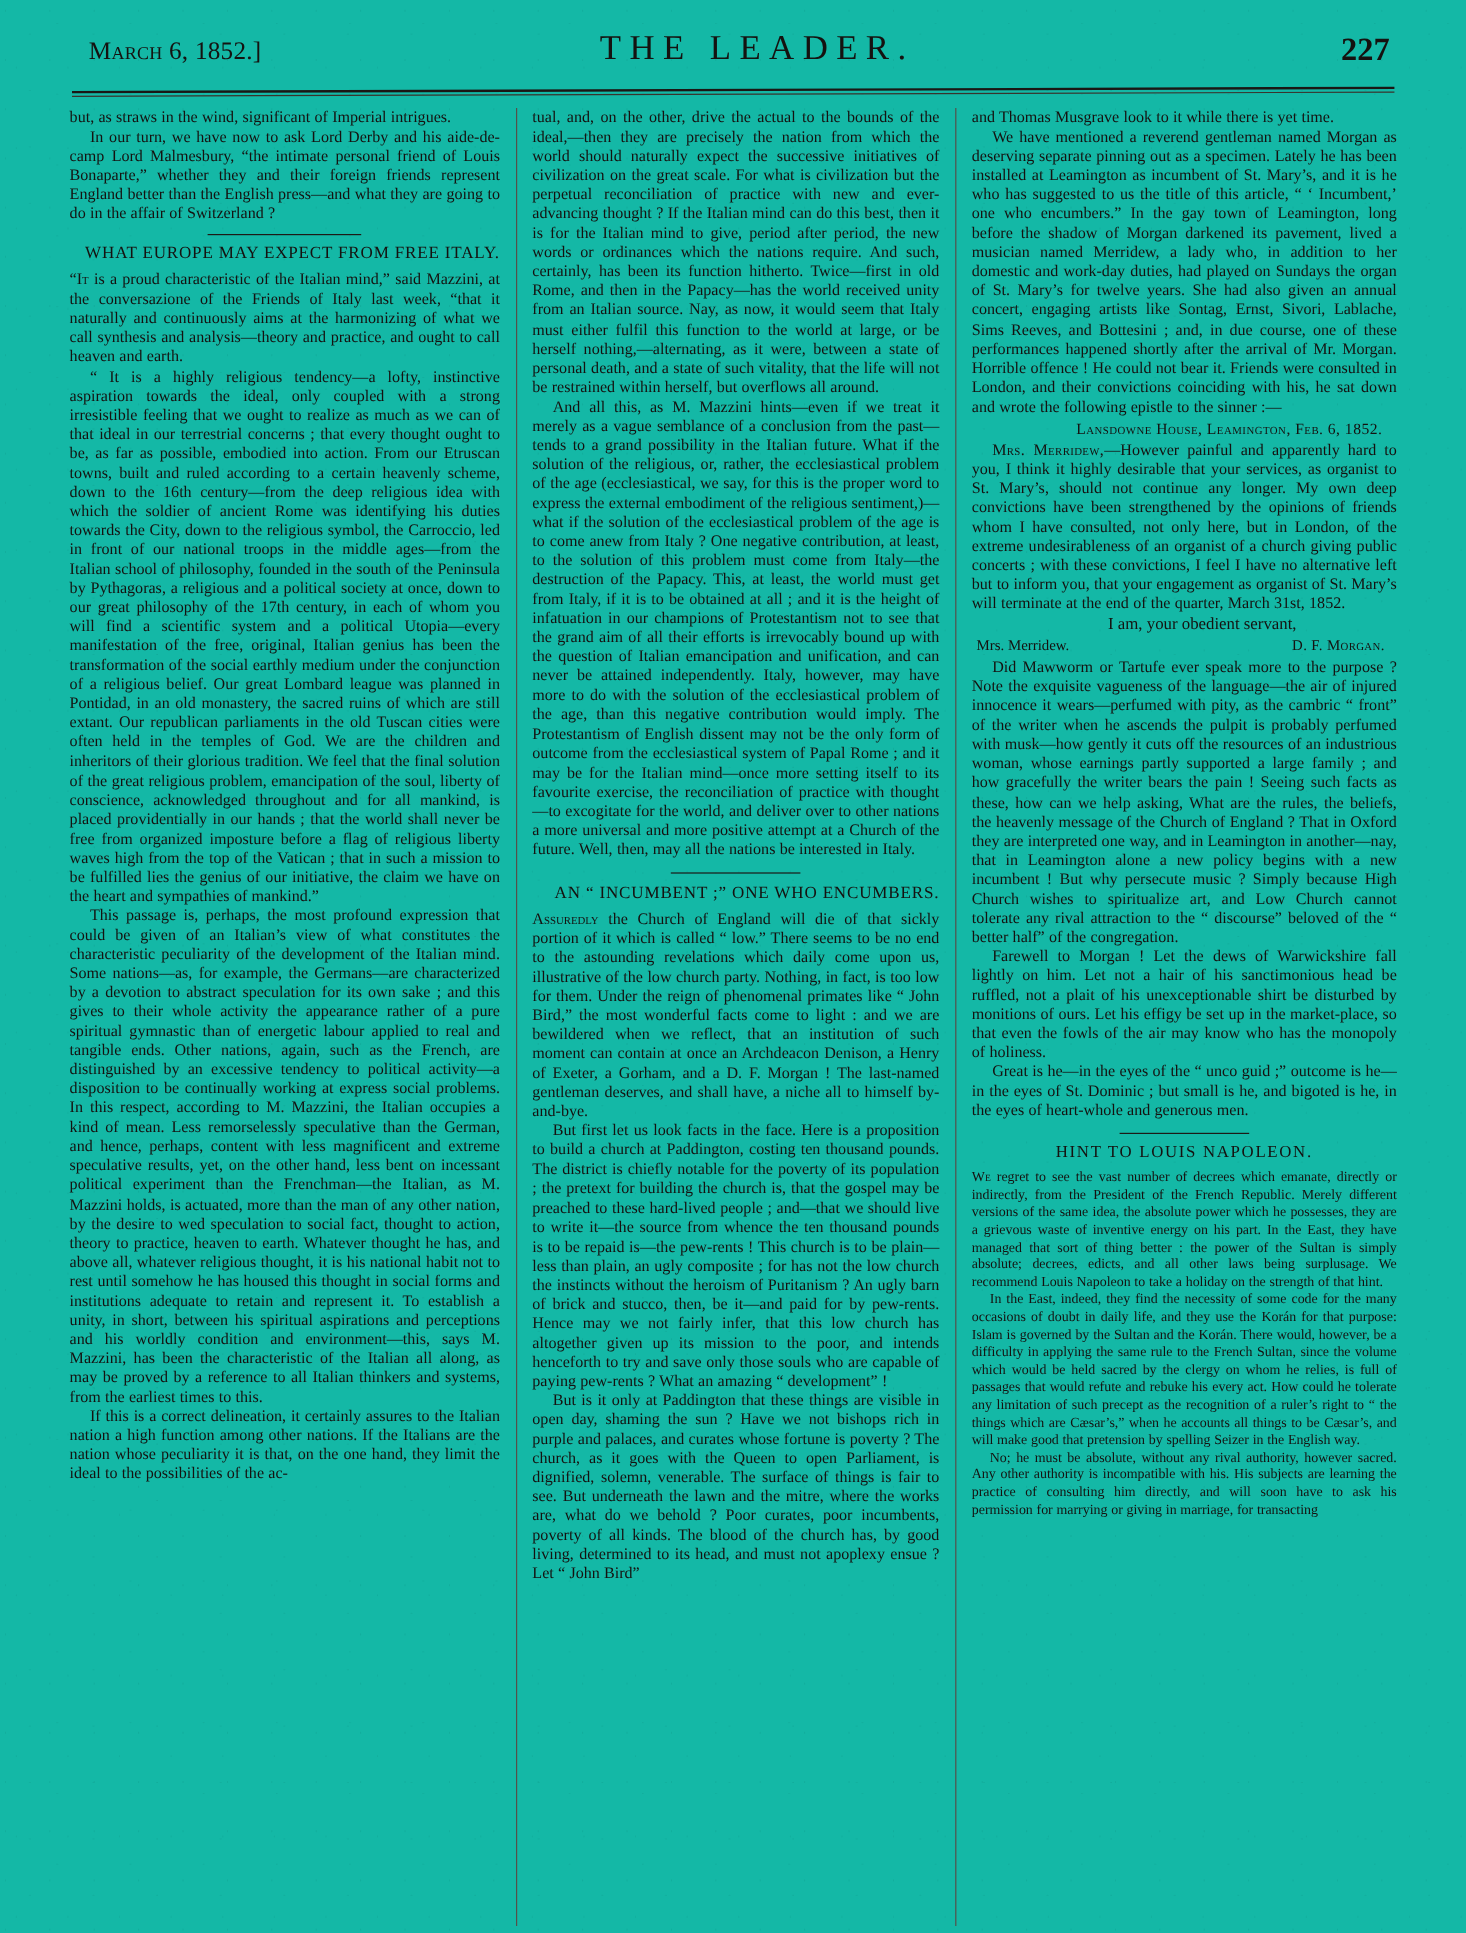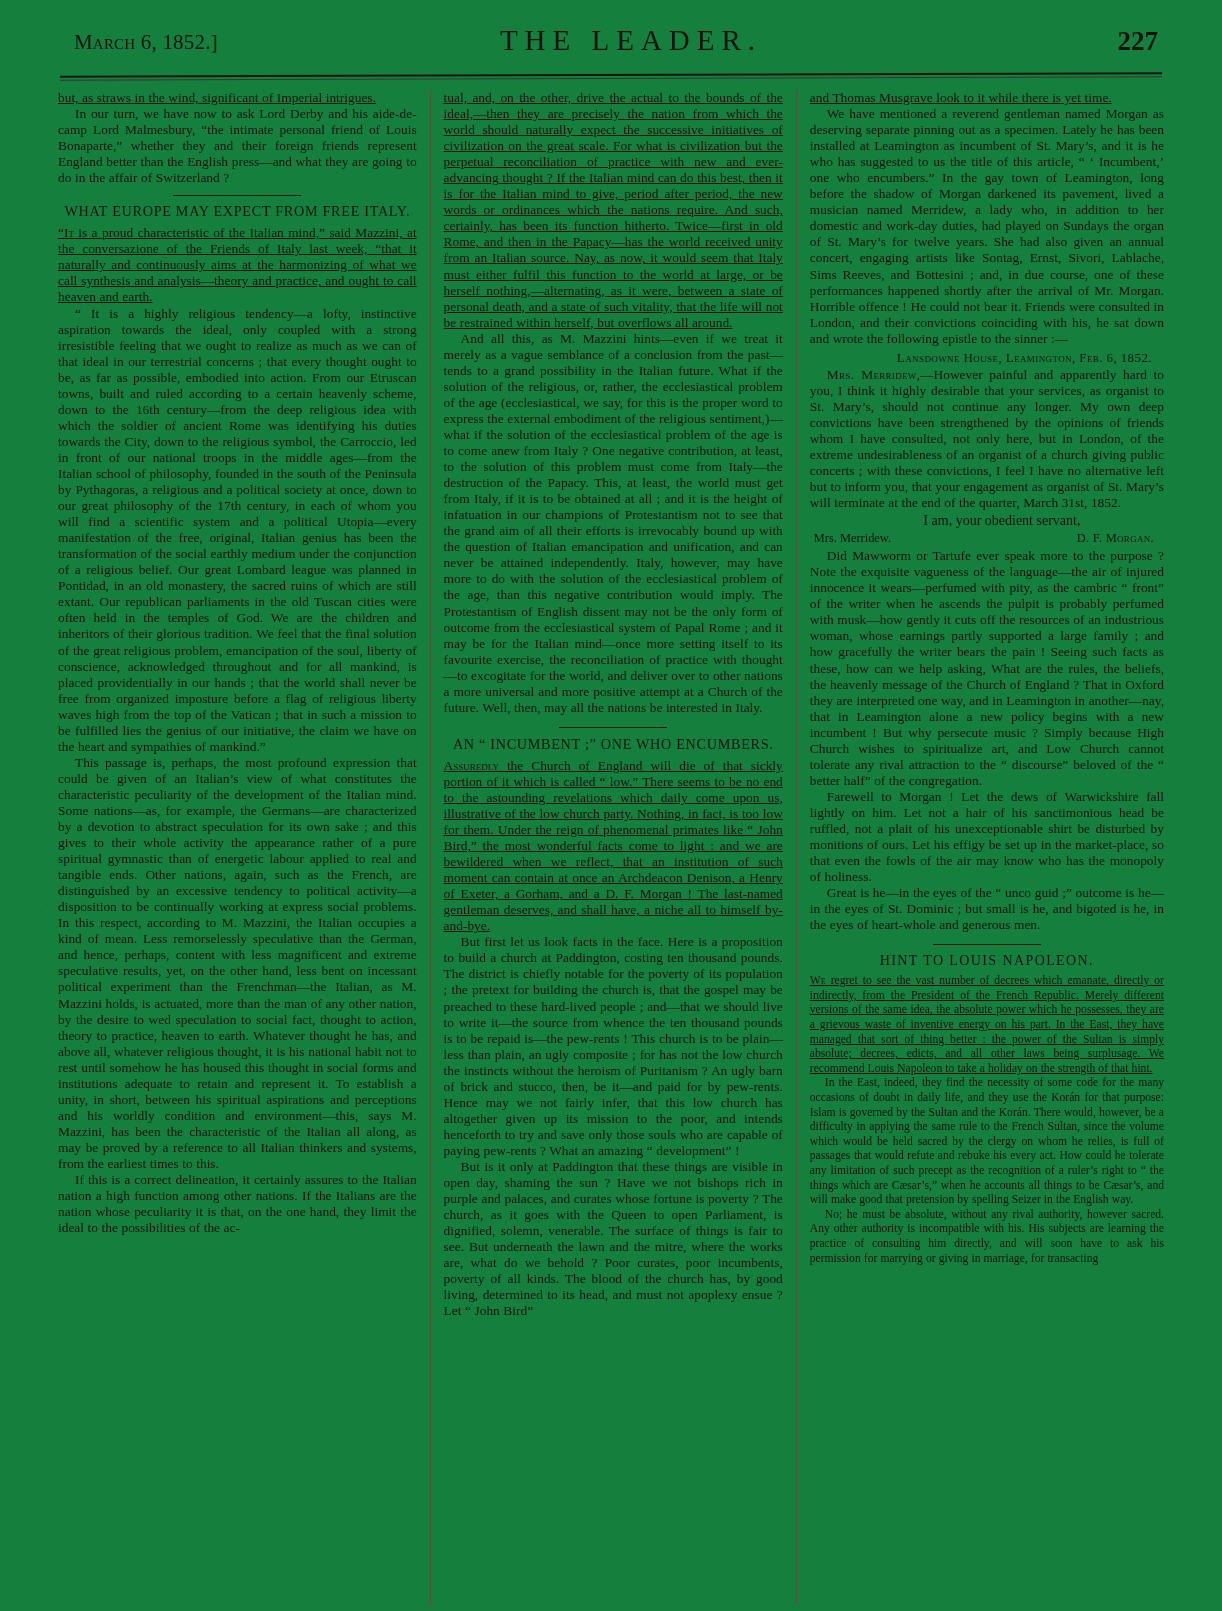--- a/index.html
+++ b/index.html
@@ -11,21 +11,21 @@
     width: 1222px;
     height: 1611px;
     overflow: hidden;
     font-family: "Liberation Serif", "DejaVu Serif", serif;
     color: #151210;
   }
   .page {
     position: relative;
     width: 1222px;
     height: 1611px;
-    background: #15803d;
+    background: #14b8a6;
     box-sizing: border-box;
     padding: 22px 58px 10px 58px;
   }
   
   .masthead {
     position: relative;
     height: 44px;
   }
   .mast-date {
     position: absolute;
@@ -84,23 +84,23 @@
 
   p {
     margin: 0;
     text-indent: 17px;
     text-align: justify;
     font-size: 13.4px;
     line-height: 16.05px;
     hyphens: none;
     word-spacing: 0.2px;
   }
-  p.noindent { text-indent: 0; text-decoration: underline; }
+  p.noindent { text-indent: 0; }
   .article-head {
-    text-align: center;
+    text-align: right;
     font-size: 14.2px;
     letter-spacing: 0.7px;
     margin: 1px 0 5px 0;
     line-height: 17px;
     text-transform: uppercase;
   }
   .sep {
     width: 128px;
     height: 0;
     border-top: 1.6px solid #1d1a16;

